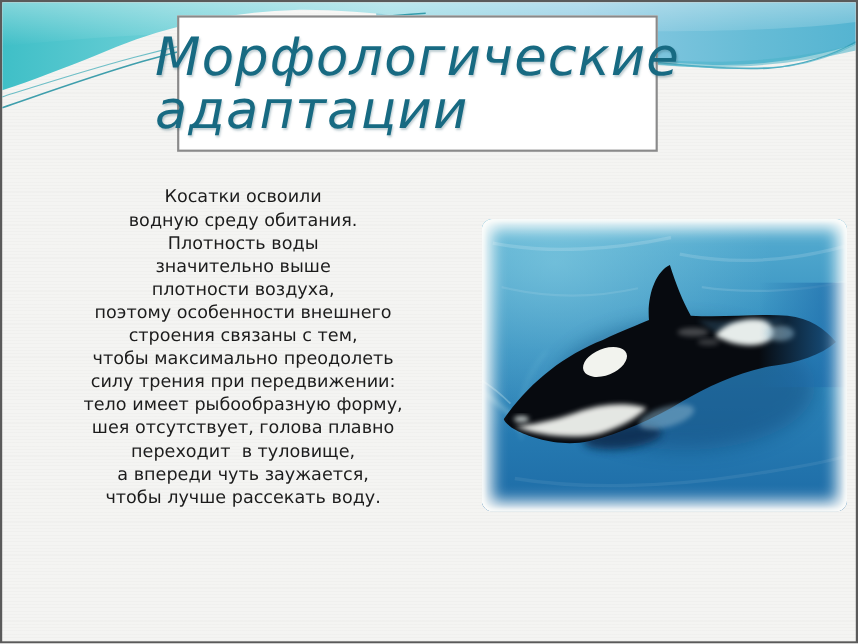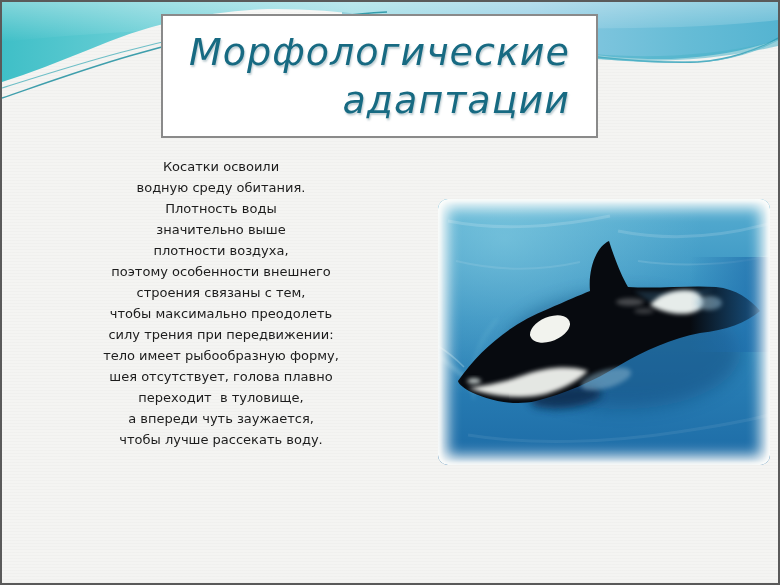--- a/index.html
+++ b/index.html
@@ -28,36 +28,36 @@
     left: 159px; top: 12px;
     width: 437px; height: 124px;
     background: #ffffff;
     border: 2px solid #8a8a8a;
     box-sizing: border-box;
     display: flex;
     align-items: center;
     justify-content: center;
   }
   .title-text {
-    font-size: 38px;
+    font-size: 48px;
     font-style: italic;
     letter-spacing: 1px;
     line-height: 48px;
     color: #176a82;
-    text-align: right;
+    text-align: left;
     white-space: pre-line;
     text-shadow: 1px 2px 2px rgba(40,90,105,0.30);
   }
   .body-text {
     position: absolute;
-    left: 18px; top: 154px;
+    left: 18px; top: 166px;
     width: 402px;
     text-align: center;
     color: #1c1c1c;
-    font-size: 13px;
+    font-size: 16px;
     line-height: 21px;
   }
   .body-text p {
     margin: 0;
     white-space: pre-wrap;
   }
   .body-text p + p {
     margin-top: 10px;
   }
   .photo {

